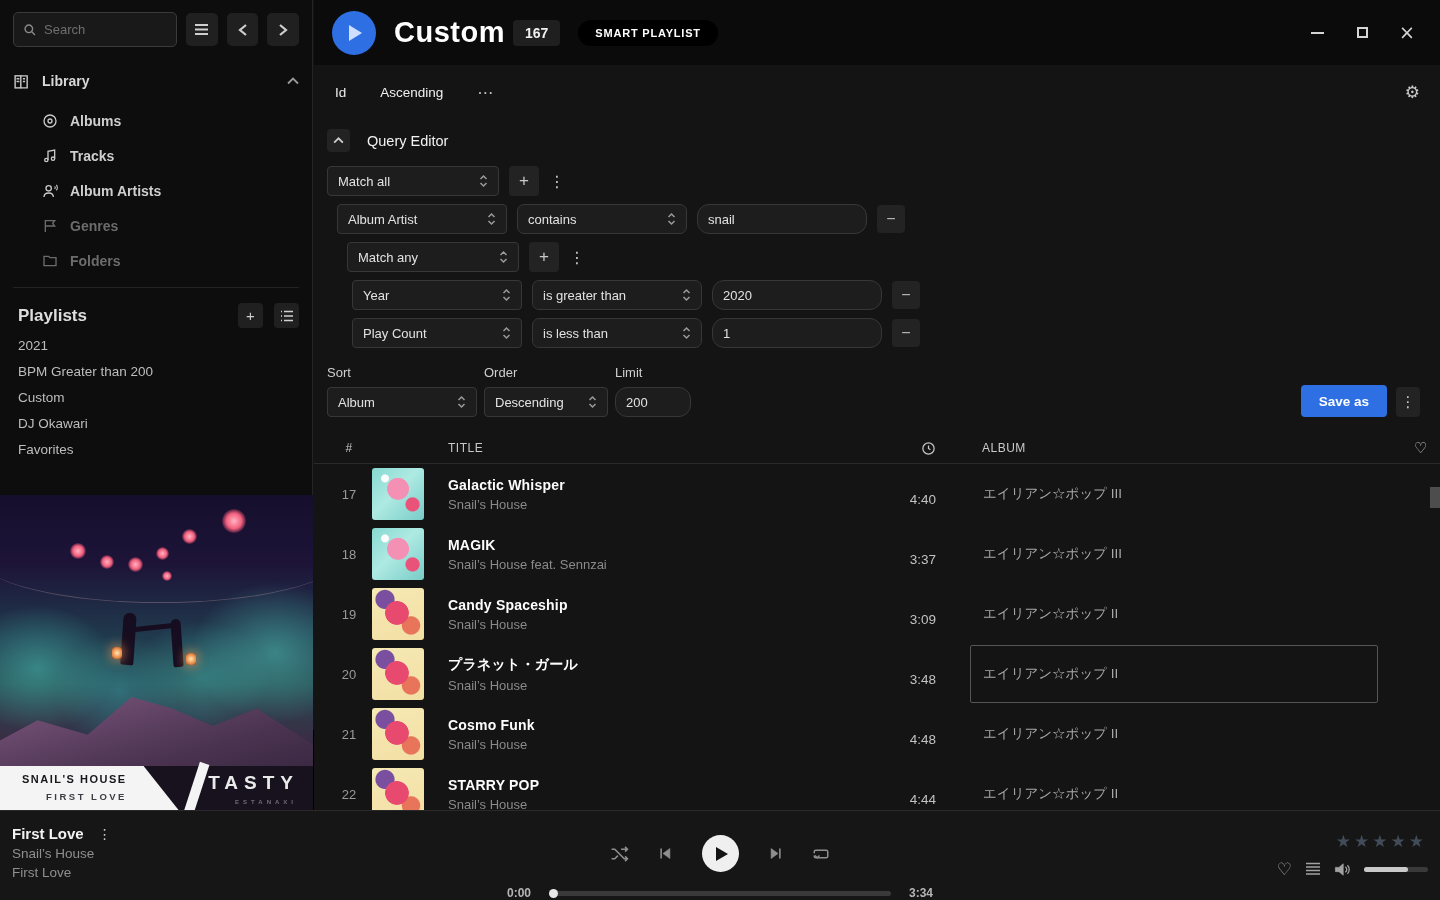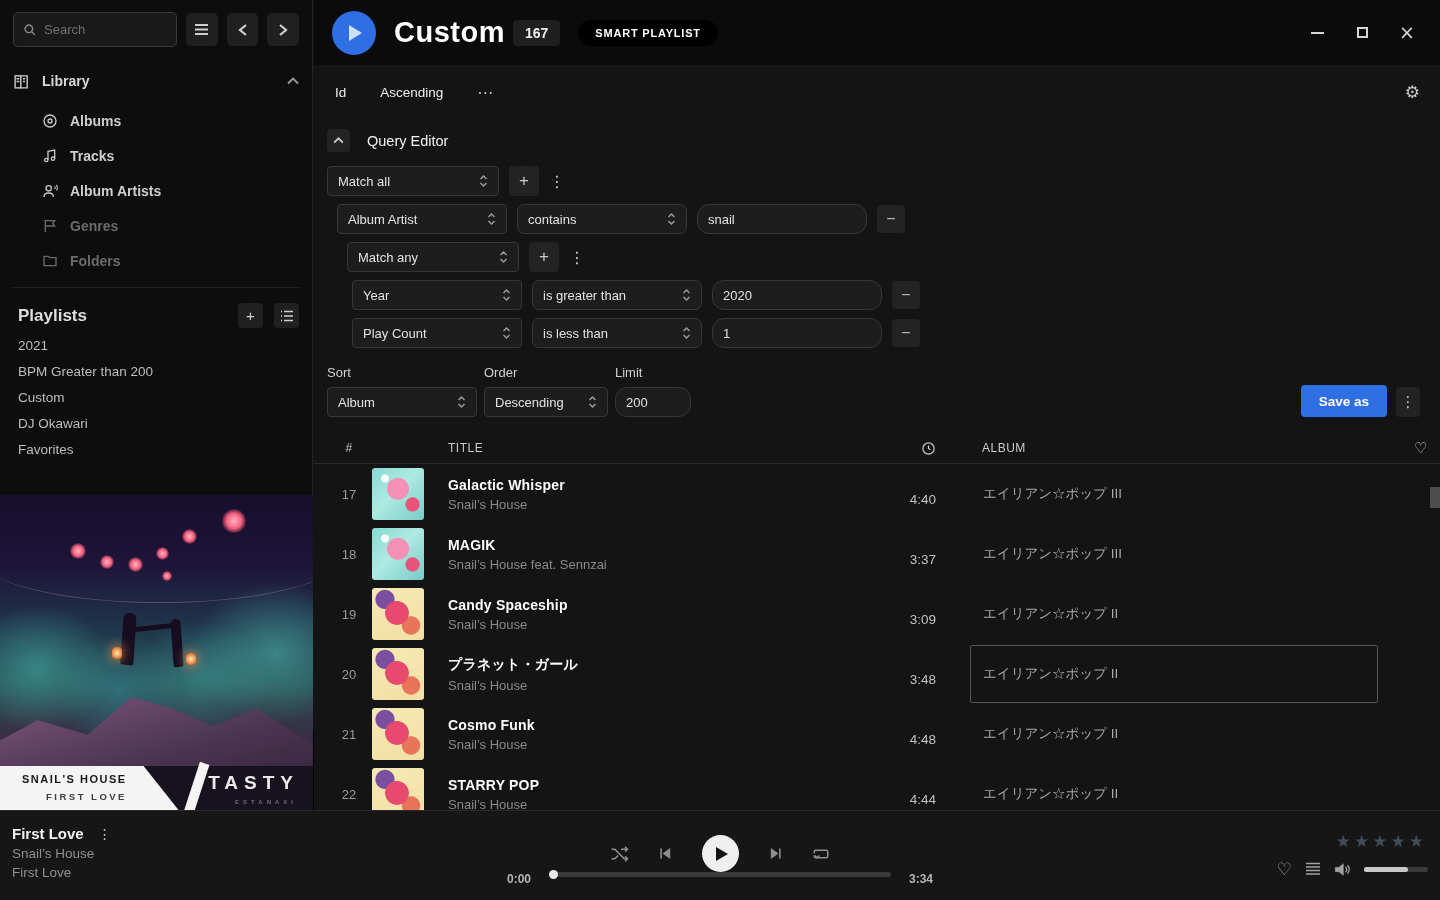--- a/index.html
+++ b/index.html
@@ -171,22 +171,22 @@
   .np-title-row { display:flex; align-items:center; gap:14px; }
   .np-title { font-size:15px; font-weight:bold; color:#f2f2f2; }
   .np-artist, .np-album { font-size:13.5px; color:#8f8f8f; margin-top:4px; }
   .controls { position:absolute; left:50%; top:24px; transform:translateX(-50%);
     display:flex; align-items:center; gap:29px; }
   .ctrl-btn { background:none; border:none; color:#8f8f8f; cursor:pointer; display:flex; align-items:center; }
   .play-btn { width:37px; height:37px; border-radius:50%; background:#efefef; border:none;
     display:flex; align-items:center; justify-content:center; cursor:pointer; }
   .play-btn .tri { width:0; height:0; border-left:12px solid #141414; border-top:7px solid transparent;
     border-bottom:7px solid transparent; margin-left:3px; }
-  .progress-row { position:absolute; left:50%; top:61px; transform:translateX(-50%);
-    display:flex; align-items:flex-start; gap:18px; width:446px; }
+  .progress-row { position:absolute; left:50%; top:75px; transform:translateX(-50%);
+    display:flex; align-items:center; gap:18px; width:446px; }
   .time-label { font-size:12px; font-weight:bold; color:#b5b5b5; width:34px; }
   .time-left { text-align:right; }
   .progress-track { flex:1; height:5px; background:#3a3a3a; border-radius:3px; position:relative; cursor:pointer; }
   .progress-thumb { position:absolute; left:0; top:-2px; width:9px; height:9px; border-radius:50%; background:#e8e8e8; }
   .rating-row { position:absolute; right:16px; top:20px; display:flex; gap:3px; }
   .star { color:#424c59; font-size:17px; font-family:"DejaVu Sans", sans-serif; cursor:pointer; }
   .right-icons { position:absolute; right:12px; top:48px; display:flex; align-items:center; gap:13px; }
   .heart-btn { background:none; border:none; color:#a2a2a2; font-size:17px;
     font-family:"DejaVu Sans", sans-serif; cursor:pointer; }
   .vol-track { width:64px; height:5px; background:#3a3a3a; border-radius:3px; position:relative; cursor:pointer; }

